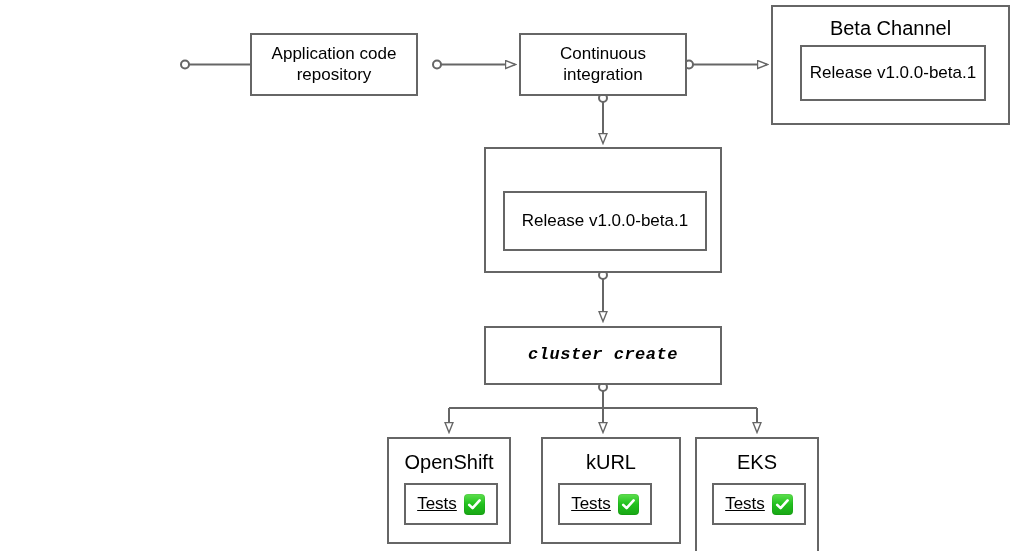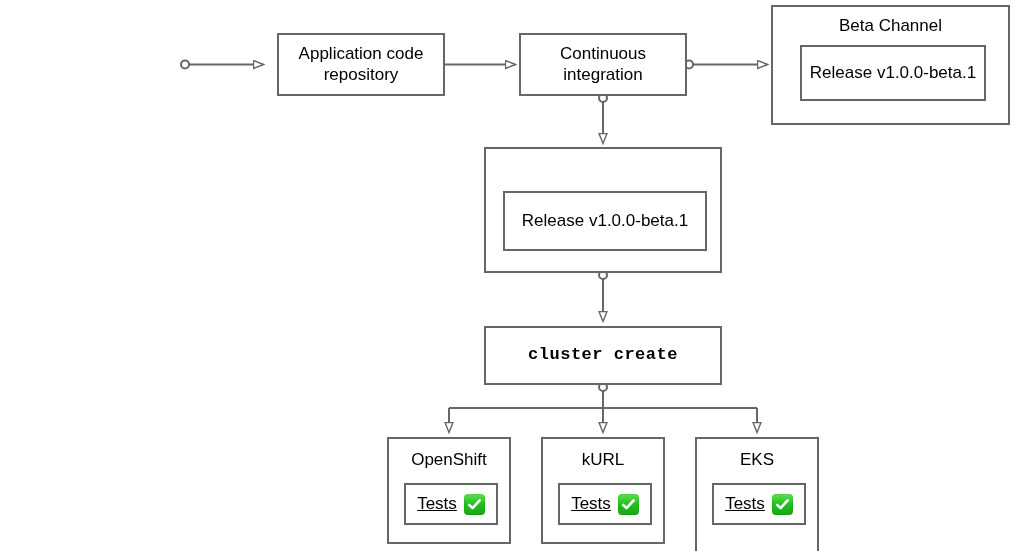--- a/index.html
+++ b/index.html
@@ -39,21 +39,21 @@
   }
   .node.container {
     display: block;
     padding: 0;
   }
   .container-title {
     position: absolute;
     left: 0;
     right: 0;
     text-align: center;
-    font-size: 17px;
+    font-size: 20px;
     color: #000000;
   }
   .inner-node {
     position: absolute;
     box-sizing: border-box;
     background: #ffffff;
     border: 2px solid #666666;
     display: flex;
     align-items: center;
     justify-content: center;
@@ -125,21 +125,21 @@
       <path d="M603,390 L603,408"></path>
       <circle cx="603" cy="387" r="4" fill="#ffffff" stroke="#666666" stroke-width="2"></circle>
       <path d="M449,408 L757,408"></path>
       <line x1="449" y1="408" x2="449" y2="432" marker-end="url(#arrow-open-down)"></line>
       <line x1="603" y1="408" x2="603" y2="432" marker-end="url(#arrow-open-down)"></line>
       <line x1="757" y1="408" x2="757" y2="432" marker-end="url(#arrow-open-down)"></line>
     </g>
   </svg>
 
 
-  <div class="node" style="left:277px; top:33px; width:168px; height:63px;">
+  <div class="node" style="left:250px; top:33px; width:168px; height:63px;">
     <span>
       <span>Application code</span><br>
       <span>repository</span>
     </span>
   </div>
 
   <div class="node" style="left:519px; top:33px; width:168px; height:63px;">
     <span>
       <span>Continuous</span><br>
       <span>integration</span>
@@ -152,39 +152,39 @@
       <span>Release v1.0.0-beta.1</span>
     </div>
   </div>
 
   <div class="node container" style="left:484px; top:147px; width:238px; height:126px;">
     <div class="inner-node" style="left:17px; top:42px; width:204px; height:60px;">
       <span>Release v1.0.0-beta.1</span>
     </div>
   </div>
 
-  <div class="node mono-node" style="left:484px; top:326px; width:238px; height:59px;">
+  <div class="node mono-node" style="left:484px; top:326px; width:238px; height:59px;font-style:italic;">
     <span>cluster create</span>
   </div>
 
   <div class="node container" style="left:387px; top:437px; width:124px; height:107px;">
     <div class="container-title" style="top:11px;">OpenShift</div>
     <div class="inner-node" style="left:15px; top:44px; width:94px; height:42px;">
       <span class="tests-row">
         <span>Tests</span>
         <span class="check-badge">
           <svg width="17" height="17" viewBox="0 0 17 17" aria-hidden="true">
             <path d="M3.2,8.8 L6.6,12.2 L13.6,4.4" fill="none" stroke="#ffffff" stroke-width="2.6" stroke-linecap="round" stroke-linejoin="round"></path>
           </svg>
         </span>
       </span>
     </div>
   </div>
 
-  <div class="node container" style="left:541px; top:437px; width:124px; height:107px;">
+  <div class="node container" style="left:541px; top:437px; width:140px; height:107px;">
     <div class="container-title" style="top:11px;">kURL</div>
     <div class="inner-node" style="left:15px; top:44px; width:94px; height:42px;">
       <span class="tests-row">
         <span>Tests</span>
         <span class="check-badge">
           <svg width="17" height="17" viewBox="0 0 17 17" aria-hidden="true">
             <path d="M3.2,8.8 L6.6,12.2 L13.6,4.4" fill="none" stroke="#ffffff" stroke-width="2.6" stroke-linecap="round" stroke-linejoin="round"></path>
           </svg>
         </span>
       </span>

